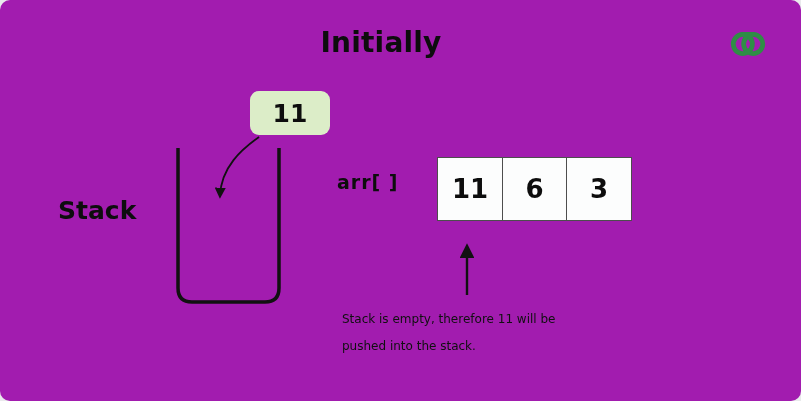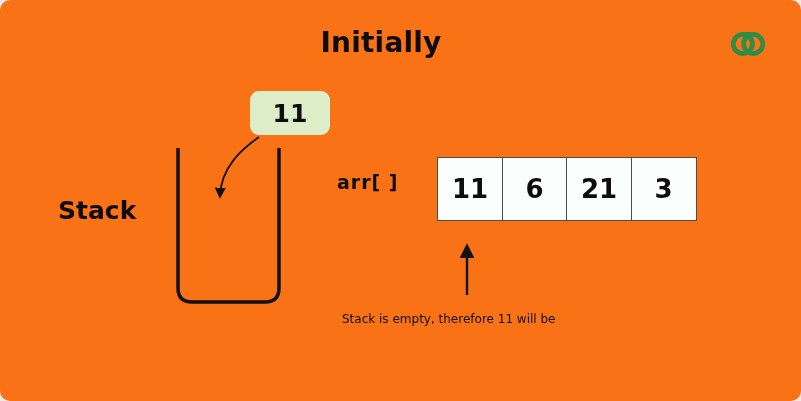--- a/index.html
+++ b/index.html
@@ -1,19 +1,19 @@
 <!DOCTYPE html>
 <html><head>
 <meta charset="utf-8">
 <style>
   html,body{margin:0;padding:0;background:#e9eaec;}
   .canvas{
     position:relative;
     width:801px;height:401px;
-    background:#f97316;
+    background:#a21caf;
     font-family:"DejaVu Sans","Liberation Sans",sans-serif;
     color:#0d0d0d;
     overflow:hidden;
     border-radius:10px;
   }
   .title{
     position:absolute;
     top:26px;left:381px;
     transform:translateX(-50%);
     font-size:28px;font-weight:700;
@@ -107,21 +107,21 @@
     <span>11</span>
   </div>
 
   <div class="stack-label">Stack</div>
 
   <div class="arr-label">arr[ ]</div>
 
   <div class="array">
     <div class="cell">11</div>
     <div class="cell">6</div>
-    <div class="cell">21</div>
     <div class="cell">3</div>
   </div>
 
   <div class="caption">
     <div>Stack is empty, therefore 11 will be</div>
+    <div>pushed into the stack.</div>
   </div>
 
 </div>
 
 </body></html>

